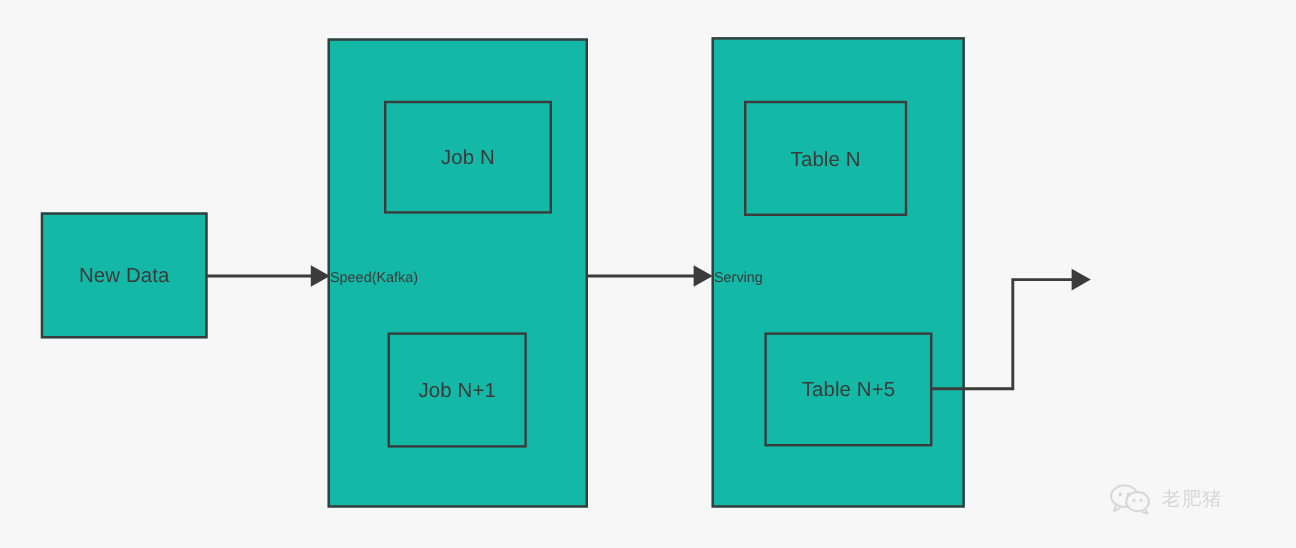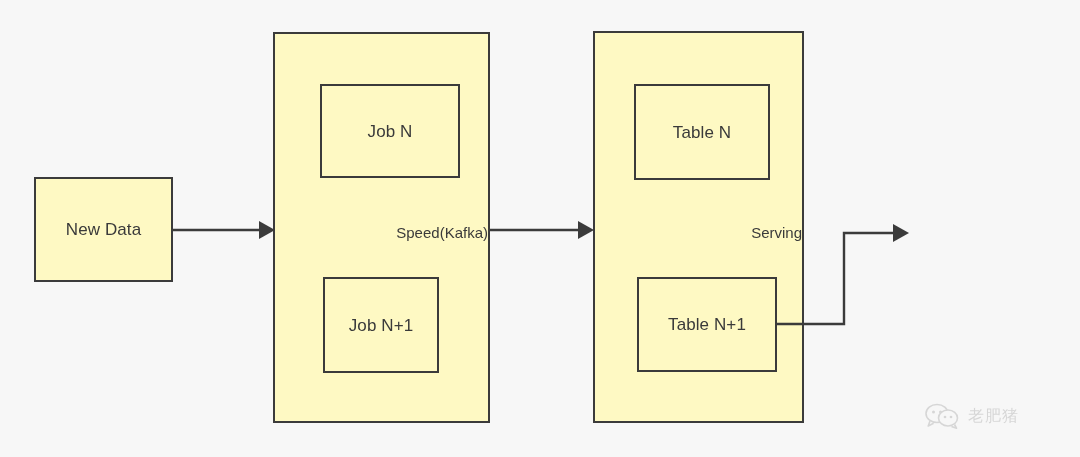--- a/index.html
+++ b/index.html
@@ -12,21 +12,21 @@
     width: 1080px;
     height: 457px;
     background: #f7f7f7;
     font-family: "Liberation Sans", sans-serif;
     overflow: hidden;
   }
   
   .node {
     position: absolute;
     box-sizing: border-box;
-    background: #fef9c3;
+    background: #14b8a6;
     border: 2px solid #3b3b3b;
     display: flex;
     align-items: center;
     justify-content: center;
   }
   .node-label {
     color: #3a3a3a;
     font-size: 17px;
     line-height: 1;
     letter-spacing: 0.1px;
@@ -35,23 +35,23 @@
   }
   
   .container {
     align-items: flex-start;
     justify-content: flex-start;
   }
   .container > .container-label {
     position: absolute;
     left: 0;
     right: 0;
-    text-align: right;
+    text-align: left;
     color: #3a3a3a;
-    font-size: 15px;
+    font-size: 12px;
     line-height: 1;
     white-space: nowrap;
     user-select: none;
   }
   .rounded { border-radius: 9px; }
 
   
   .edge {
     position: absolute;
     overflow: visible;
@@ -97,25 +97,25 @@
   <div class="node" style="left:320px; top:84px; width:140px; height:94px;">
     <span class="node-label">Job N</span>
   </div>
   <div class="node" style="left:323px; top:277px; width:116px; height:96px;">
     <span class="node-label">Job N+1</span>
   </div>
 
   <div class="node container" style="left:593px; top:31px; width:211px; height:392px;">
     <span class="container-label" style="top:192px;">Serving</span>
   </div>
-  <div class="node" style="left:634px; top:84px; width:136px; height:96px;">
+  <div class="node" style="left:620px; top:84px; width:136px; height:96px;">
     <span class="node-label">Table N</span>
   </div>
   <div class="node" style="left:637px; top:277px; width:140px; height:95px;">
-    <span class="node-label">Table N+1</span>
+    <span class="node-label">Table N+5</span>
   </div>
 
 
   <svg class="edge" style="left:0; top:0; width:1080px; height:457px;">
     <path d="M 173 230 L 259 230"></path>
     <polygon points="259,221 275,230 259,239"></polygon>
   </svg>
 
   <svg class="edge" style="left:0; top:0; width:1080px; height:457px;">
     <path d="M 490 230 L 578 230"></path>

